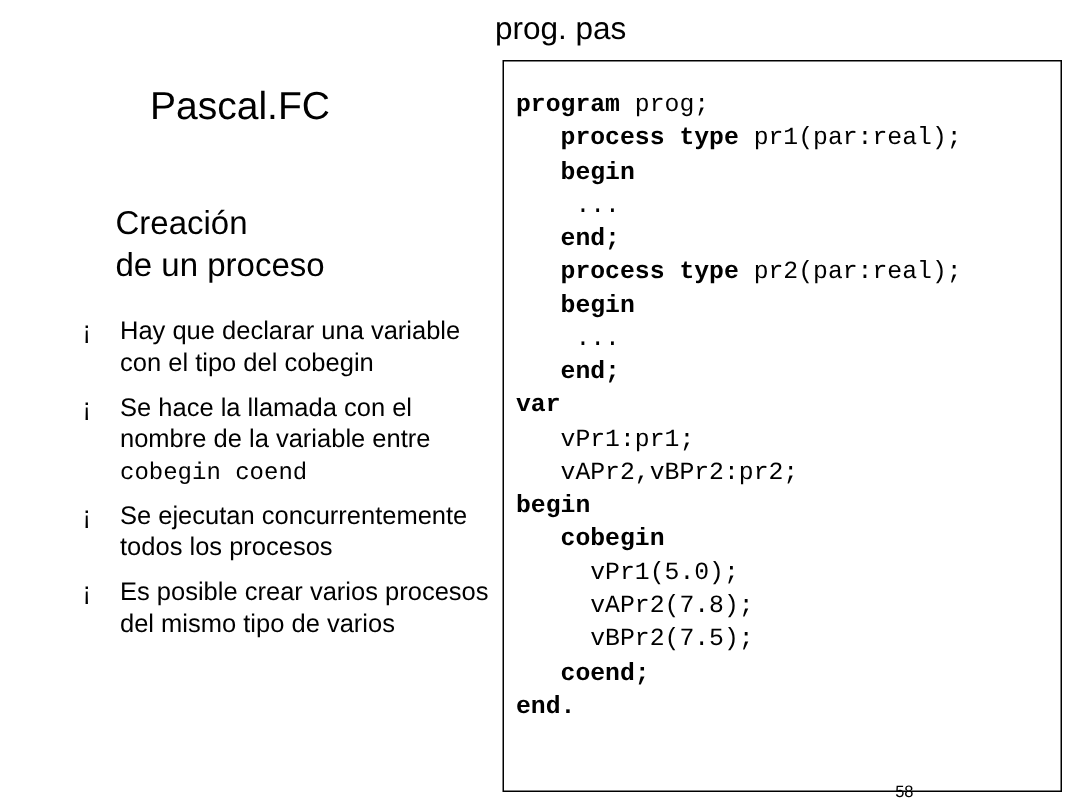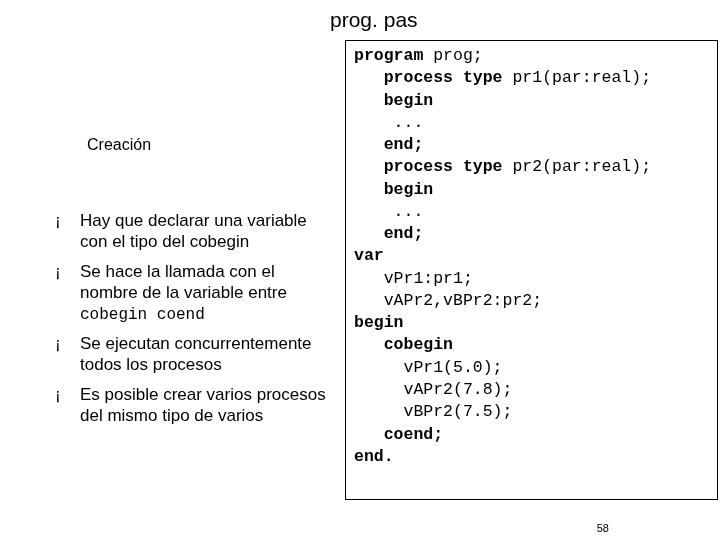--- a/index.html
+++ b/index.html
@@ -1,22 +1,22 @@
 <!DOCTYPE html>
 <html><head>
 <meta charset="utf-8">
 <style>
   html,body{margin:0;padding:0;width:720px;height:540px;background:#fff;font-family:Verdana,Geneva,sans-serif;color:#000;overflow:hidden}
   .slide{position:relative;width:624px;height:540px}
   .file-label{position:absolute;left:330px;top:8px;font-size:21px}
-  .codebox{position:absolute;left:345px;top:40px;width:355px;height:450px;border:1px solid #000;padding:4px 8px}
+  .codebox{position:absolute;left:335px;top:40px;width:355px;height:450px;border:1px solid #000;padding:18px 8px}
   .codebox pre{margin:0;font-family:"Courier New",Courier,monospace;font-size:16.5px;line-height:1.35;white-space:pre}
   .codebox b{font-weight:bold}
   .title{position:absolute;left:100px;top:55px;font-size:26px}
-  .subtitle{position:absolute;left:87px;top:135px;font-size:16px;line-height:1.25}
+  .subtitle{position:absolute;left:77px;top:135px;font-size:22px;line-height:1.25}
   .bullets{position:absolute;left:55px;top:210px;width:280px;font-size:17px;line-height:1.25}
   .brow{display:flex;margin-bottom:8px}
   .bmark{width:25px;flex:none}
   .btext{flex:1}
   .btext code{font-family:Liberation Mono, monospace;font-size:16px}
   .pageno{position:absolute;right:15px;bottom:6px;font-size:11px}
 </style>
 </head>
 <body>
 
@@ -39,23 +39,25 @@
 <span>   vAPr2,vBPr2:pr2;</span>
 <b>begin</b>
 <b>   cobegin</b>
 <span>     vPr1(5.0);</span>
 <span>     vAPr2(7.8);</span>
 <span>     vBPr2(7.5);</span>
 <b>   coend;</b>
 <b>end.</b></pre>
   </div>
 
+  <div class="title">Pascal.FC</div>
 
   <div class="subtitle">
     <span>Creación</span><br>
+    <span>de un proceso</span>
   </div>
 
   <div class="bullets">
     <div class="brow">
       <div class="bmark">¡</div>
       <div class="btext"><span>Hay que declarar una variable con el tipo del cobegin</span></div>
     </div>
     <div class="brow">
       <div class="bmark">¡</div>
       <div class="btext"><span>Se hace la llamada con el nombre de la variable entre </span><code>cobegin coend</code></div>

